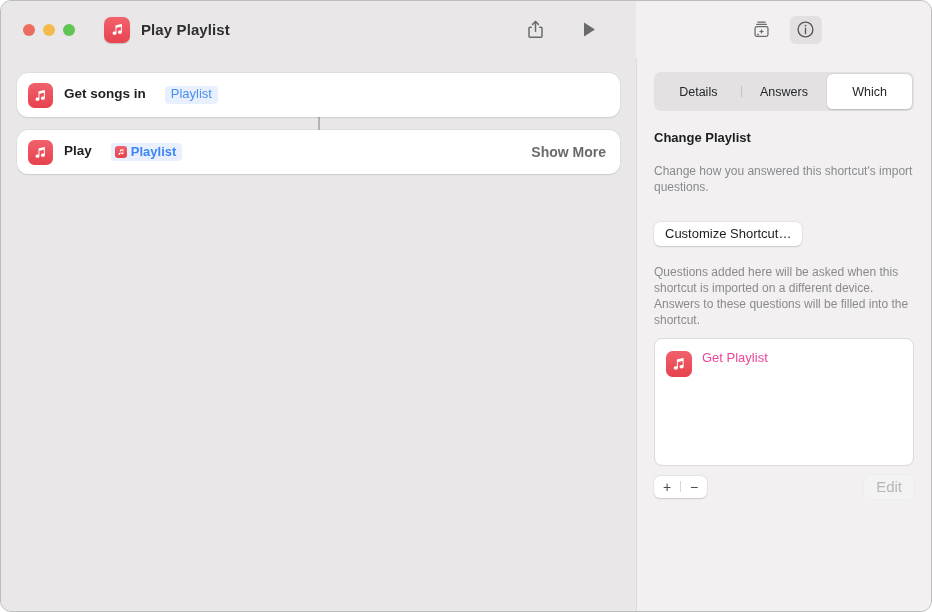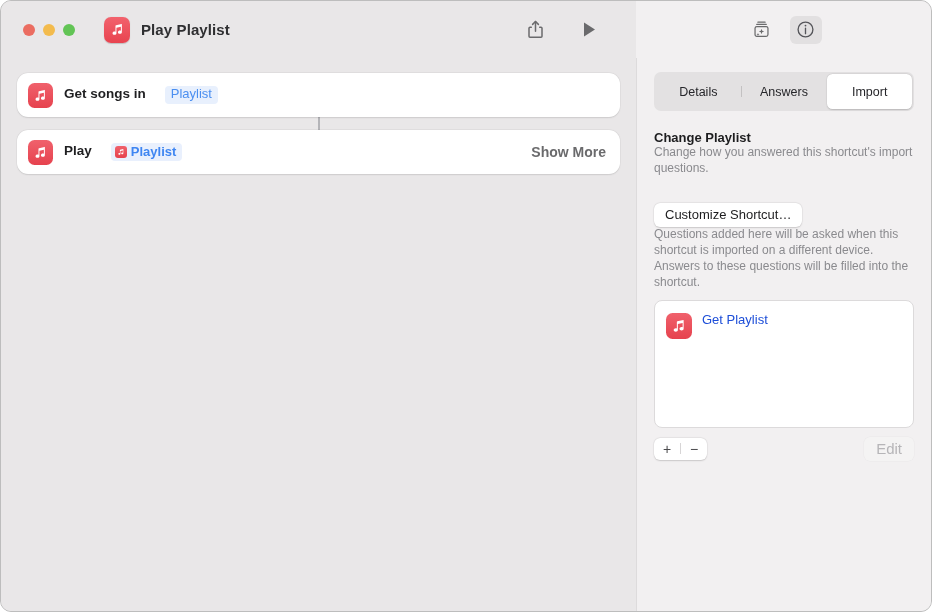--- a/index.html
+++ b/index.html
@@ -222,21 +222,21 @@
   .sec-title {
     font-size: 13px;
     font-weight: bold;
     color: #1d1d1f;
     margin-top: 19px;
   }
   .sec-desc {
     font-size: 12px;
     color: #8a8a8e;
     line-height: 1.33;
-    margin-top: 0;
+    margin-top: 19px;
   }
   .push-btn {
     align-self: flex-start;
     margin-top: 26px;
     background: #ffffff;
     border-radius: 6px;
     padding: 4px 11px 5px 11px;
     font-size: 13px;
     color: #1d1d1f;
     box-shadow: 0 0.5px 1.5px rgba(0,0,0,0.15), 0 0 0 0.5px rgba(0,0,0,0.05);
@@ -259,21 +259,21 @@
   }
   .q-icon {
     width: 26px; height: 26px;
     border-radius: 6.5px;
     background: linear-gradient(180deg, #f0616c 0%, #e6424e 100%);
     display: flex; align-items: center; justify-content: center;
     flex: 0 0 auto;
     margin-top: 2px;
   }
   .q-texts { display: flex; flex-direction: column; gap: 1px; padding-top: 1px;}
-  .q-title { font-size: 13px; color: #1d4ed8; }
+  .q-title { font-size: 13px; color: #ec4899; }
   .q-sub { font-size: 11.5px; color: #8a8a8e; }
 
   .q-footer {
     margin-top: 9px;
     display: flex;
     align-items: center;
   }
   .pm-group {
     display: flex;
     align-items: center;
@@ -426,21 +426,21 @@
 
     </div>
 
     <div class="inspector">
 
       <div class="seg-control">
         <div class="seg">Details</div>
         <div class="seg-div"></div>
         <div class="seg">Answers</div>
         <div class="seg-div hidden"></div>
-        <div class="seg active">Import</div>
+        <div class="seg active">Which</div>
       </div>
 
       <div class="sec-title">Change Playlist</div>
       <div class="sec-desc">Change how you answered this shortcut's import questions.</div>
       <div class="push-btn">Customize Shortcut…</div>
 
       <div class="sec-desc">Questions added here will be asked when this shortcut is imported on a different device. Answers to these questions will be filled into the shortcut.</div>
 
       <div class="q-list">
         <div class="q-row">

